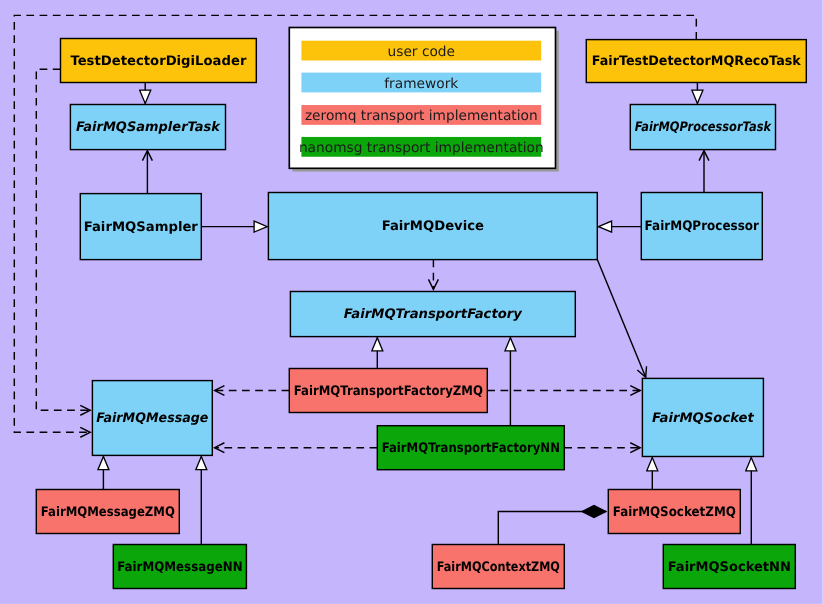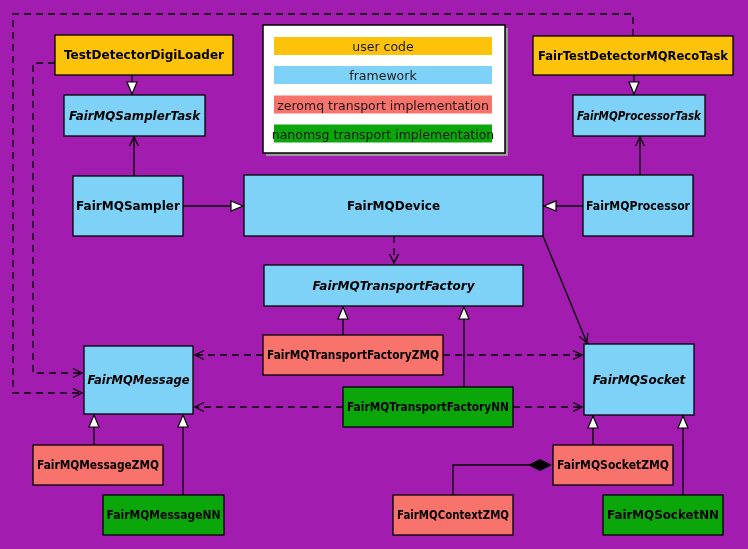--- a/index.html
+++ b/index.html
@@ -1,16 +1,16 @@
 <!DOCTYPE html>
 <html><head>
 <meta charset="utf-8">
 <style>
   html,body{margin:0;padding:0;background:#ffffff;}
-  .stage{width:748px;height:549px;position:relative;background:#a21caf;}
+  .stage{width:748px;height:549px;position:relative;background:#c4b5fd;}
   svg{display:block;}
   .node-rect{stroke:#000;stroke-width:1.3;}
   .lbl{font:700 12px "DejaVu Sans", sans-serif;fill:#000;}
   .it{font-style:italic;}
   .leg{font:400 12.5px "DejaVu Sans", sans-serif;fill:#1a1a1a;}
   .edge{stroke:#000;stroke-width:1.3;fill:none;}
   .dash{stroke-dasharray:7,5;}
   .legendbox{fill:#fff;stroke:#000;stroke-width:1.5;}
   .legendshadow{fill:#9a9a9a;}
 </style>

